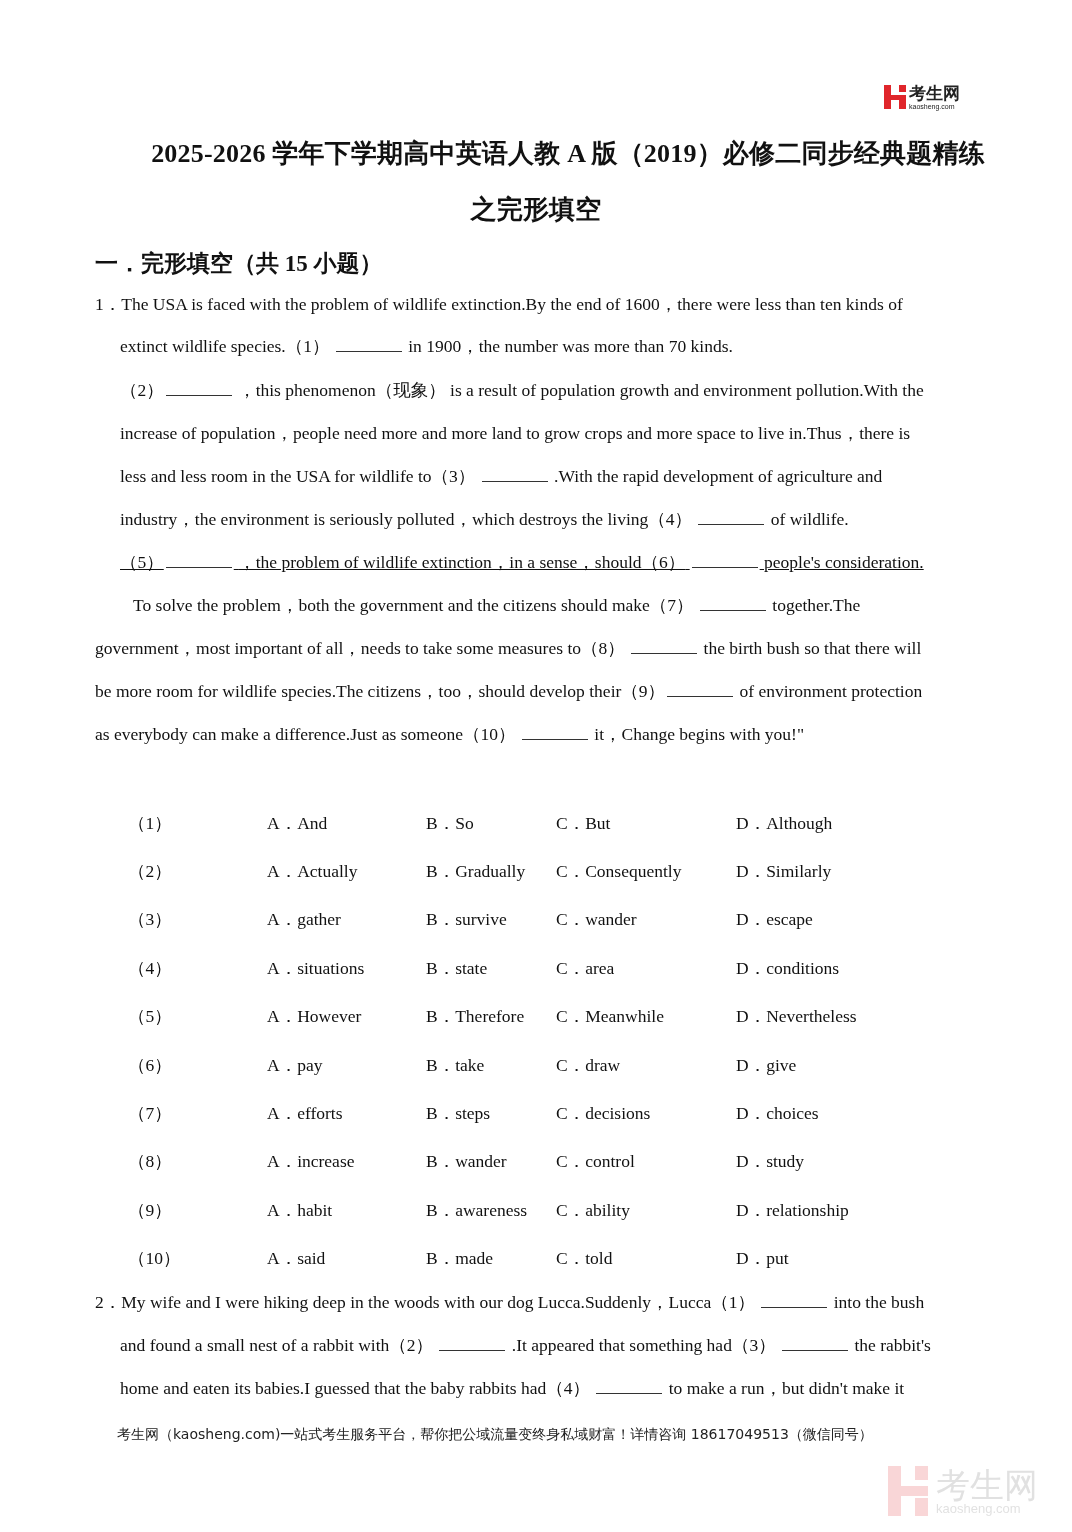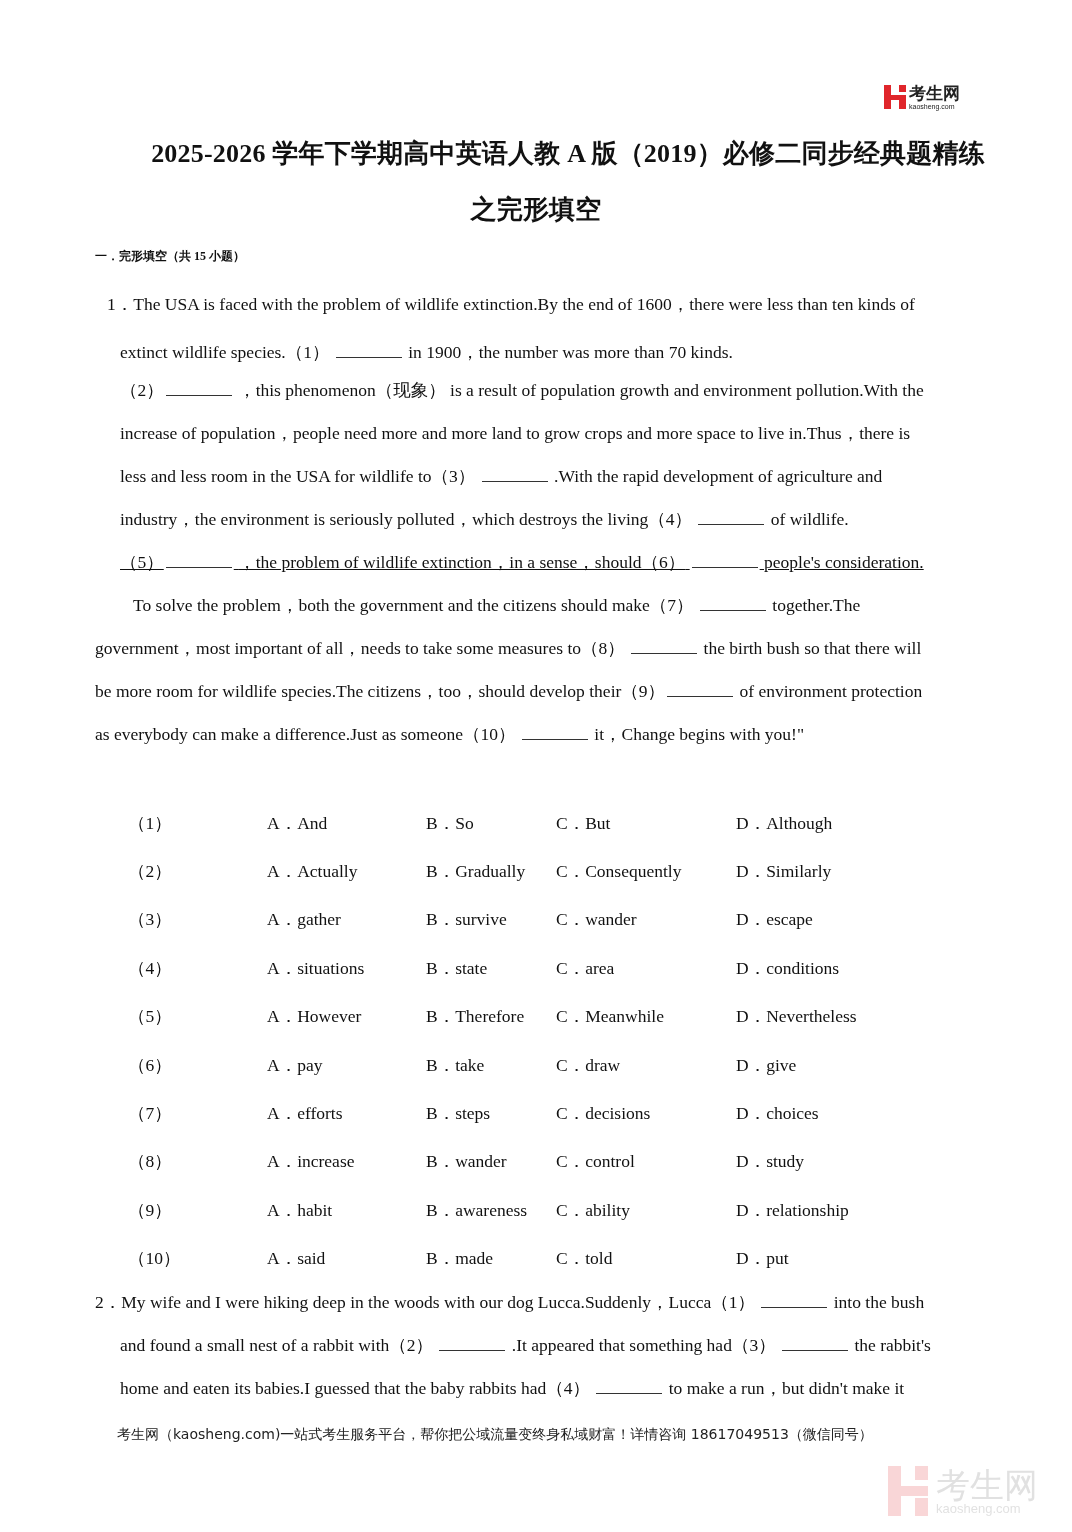--- a/index.html
+++ b/index.html
@@ -14,21 +14,21 @@
   .logo-cn { font-family: "DejaVu Sans", sans-serif; font-size: 17px; font-weight: bold; color: #222; letter-spacing: 0px; }
   .logo-en { font-family: "Liberation Sans", sans-serif; font-size: 7px; color: #222; margin-top: 1px; }
 
   .title {
     position: absolute; left: 0; width: 1072px; text-align: center;
     font-weight: bold; font-size: 26px; letter-spacing: 0.2px;
   }
   .title.l1 { top: 136px; padding-left: 32px; }
   .title.l2 { top: 192px; }
 
-  .section-head { position: absolute; left: 95px; top: 248px; font-size: 12px; font-weight: bold; }
+  .section-head { position: absolute; left: 95px; top: 248px; font-size: 23px; font-weight: bold; }
 
   .para { position: absolute; left: 95px; width: 884px; font-size: 17.5px; line-height: 43px; }
   .line { position: absolute; white-space: nowrap; }
   .blank { display: inline-block; width: 66px; border-bottom: 1px solid #333; height: 1.05em; vertical-align: baseline; margin: 0 2px; }
 
   .options { position: absolute; left: 128px; width: 780px; font-size: 17.5px; }
   .opt-row { position: absolute; left: 0; height: 26px; white-space: nowrap; }
   .opt-row span { position: absolute; top: 0; }
   .c-num { left: 0; }
   .c-a { left: 139px; }
@@ -62,24 +62,24 @@
     <span class="logo-en">kaosheng.com</span>
   </div>
 </div>
 
 <div class="title l1">2025-2026 学年下学期高中英语人教 A 版（2019）必修二同步经典题精练</div>
 <div class="title l2">之完形填空</div>
 
 <div class="section-head">一．完形填空（共 15 小题）</div>
 
 <div class="para" style="top:283px;">
-  <div class="line" style="left:12px;top:0;width:884px;">
+  <div class="line" style="left:0;top:0;width:884px;">
     <span>1．</span><span>The USA is faced with the problem of wildlife extinction.By the end of 1600，there were less than ten kinds of</span>
   </div>
-  <div class="line" style="left:25px;top:48px;">
+  <div class="line" style="left:25px;top:42px;">
     <span>extinct wildlife species.（1）</span>
     <span class="blank"></span>
     <span>in 1900，the number was more than 70 kinds.</span>
   </div>
   <div class="line" style="left:25px;top:86px;">
     <span>（2）</span><span class="blank"></span>
     <span>，this phenomenon（现象） is a result of population growth and environment pollution.With the</span>
   </div>
   <div class="line" style="left:25px;top:129px;">
     <span>increase of population，people need more and more land to grow crops and more space to live in.Thus，there is</span>

